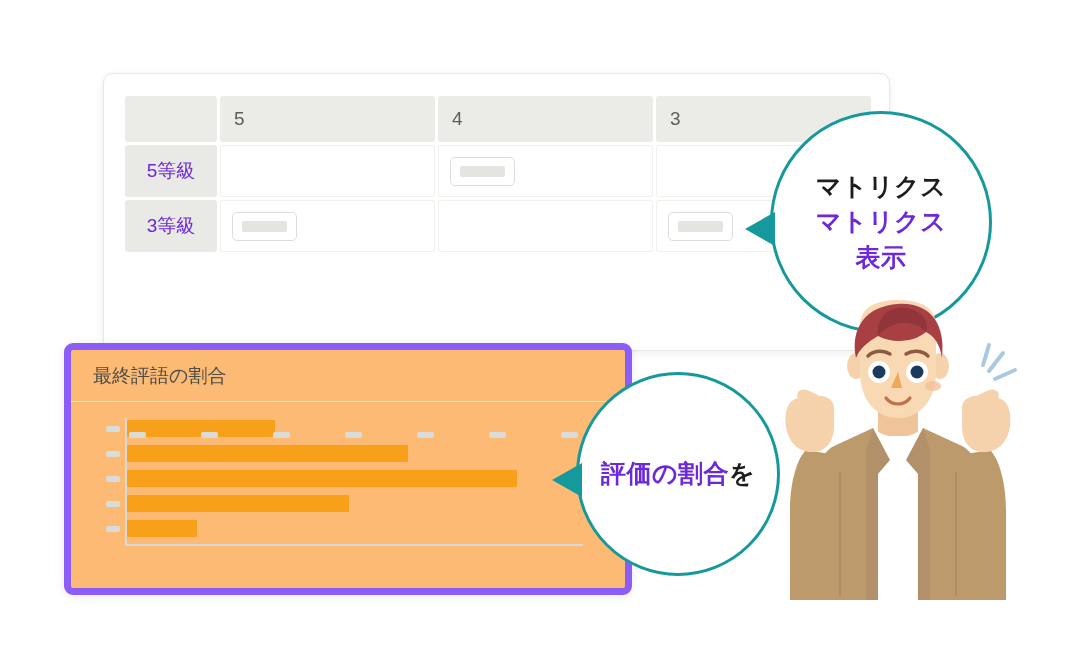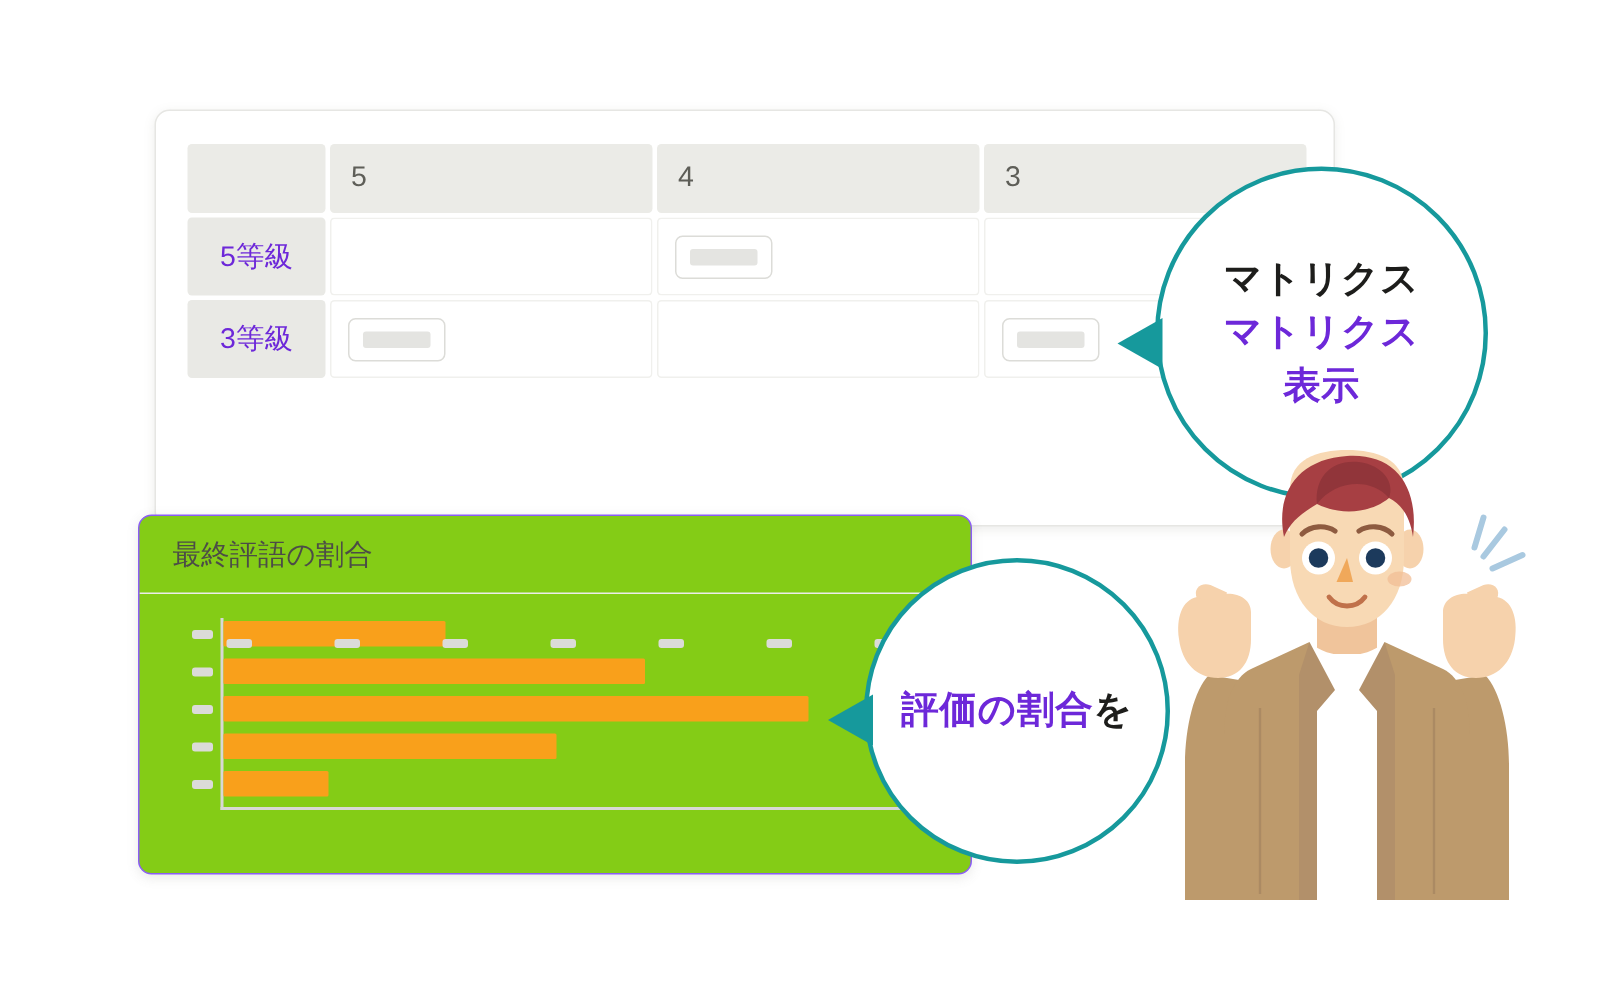--- a/index.html
+++ b/index.html
@@ -100,26 +100,25 @@
     border-radius: 2px;
   }
 
   
   #chart-card {
     position: absolute;
     left: 64px;
     top: 343px;
     width: 554px;
     height: 238px;
-    background: #84cc16;
-    border: 1px solid #8b5cf6;
+    background: #fdba74;
+    border: 7px solid #8b5cf6;
     border-radius: 9px;
     box-shadow: 0 2px 8px rgba(120,120,110,0.16);
     overflow: hidden;
-    margin-left: 28px;
   }
   #chart-header {
     height: 52px;
     border-bottom: 1px solid #ececeb;
     display: flex;
     align-items: center;
     padding-left: 22px;
     box-sizing: border-box;
   }
   #chart-title {

